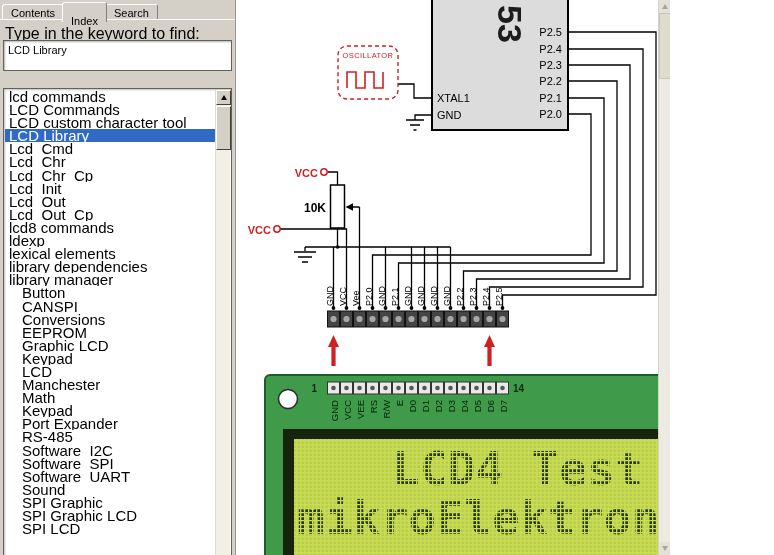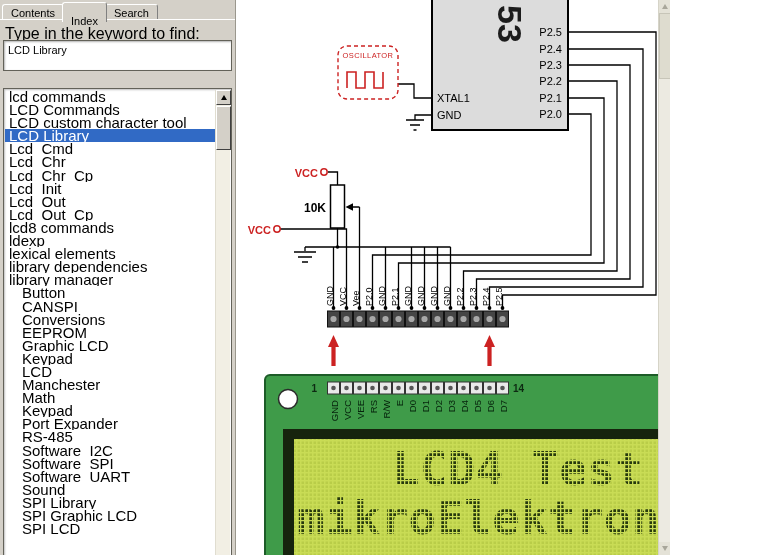--- a/index.html
+++ b/index.html
@@ -107,21 +107,21 @@
           <div class="list-item indent">LCD</div>
           <div class="list-item indent">Manchester</div>
           <div class="list-item indent">Math</div>
           <div class="list-item indent">Keypad</div>
           <div class="list-item indent">Port Expander</div>
           <div class="list-item indent">RS-485</div>
           <div class="list-item indent">Software_I2C</div>
           <div class="list-item indent">Software_SPI</div>
           <div class="list-item indent">Software_UART</div>
           <div class="list-item indent">Sound</div>
-          <div class="list-item indent">SPI Library</div>
+          <div class="list-item indent">SPI Graphic</div>
           <div class="list-item indent">SPI Graphic LCD</div>
           <div class="list-item indent">SPI LCD</div>
         </div>
       <div class="list-sb">
         <div class="lsb-btn">
           <div class="tri-up"></div>
         </div>
         <div class="lsb-thumb"></div>
       </div>
     </div>

